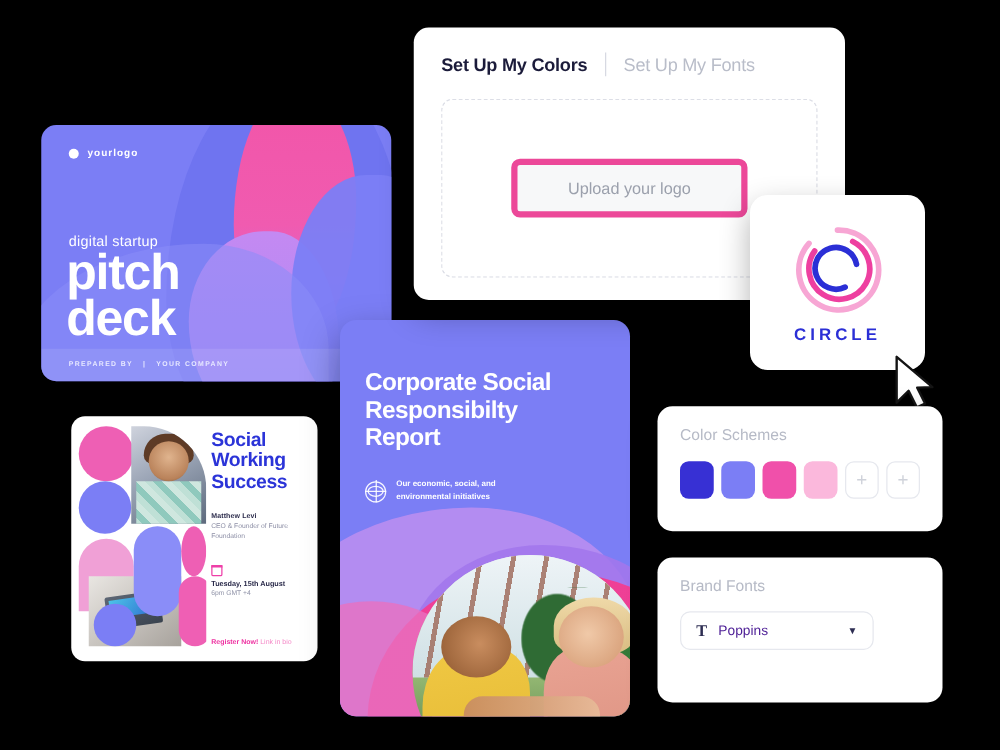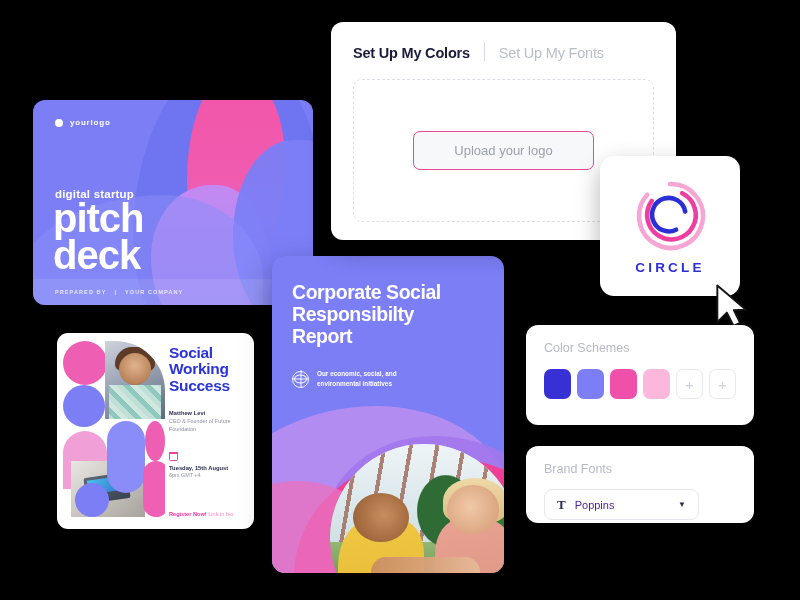--- a/index.html
+++ b/index.html
@@ -63,21 +63,21 @@
     opacity: .55;
   }
   .pd-content { position: absolute; inset: 0; padding: 18px 22px; }
   .pd-logo { display: flex; align-items: center; gap: 7px; }
   .pd-logo-dot { width: 8px; height: 8px; border-radius: 50%; background: #fff; }
   .pd-logo-text {
     color: #ffffff; font-size: 8px; letter-spacing: .8px; font-weight: 600;
   }
   .pd-eyebrow {
     position: absolute; left: 22px; top: 88px;
-    color: #ffffff; font-size: 11.5px; font-weight: 700; letter-spacing: .2px;
+    color: #ffffff; font-size: 11.5px; font-weight: 400; letter-spacing: .2px;
   }
   .pd-title {
     position: absolute; left: 20px; top: 100px;
     color: #ffffff; font-weight: 800; font-size: 40px;
     line-height: 0.92; letter-spacing: -1px;
   }
   .pd-footer {
     position: absolute; left: 0; right: 0; bottom: 0; height: 26px;
     background: rgba(255,255,255,0.10);
     display: flex; align-items: center; padding-left: 22px; gap: 8px;
@@ -235,21 +235,21 @@
   .csr-womanhair {
     position:absolute; right:6%; top:18%; width:34%; height:24%;
     border-radius:50% 50% 30% 30%;
     background: linear-gradient(180deg,#efd9a8 0%, #d9bd82 100%);
   }
   .csr-arms {
     position:absolute; left:22%; top:60%; width:58%; height:16%;
     background: linear-gradient(90deg, rgba(201,141,95,.95) 0%, rgba(214,160,120,.95) 48%, rgba(231,186,152,.95) 100%);
     border-radius: 20px;
   }
-  .csr-body { position: absolute; inset: 0; padding: 26px 20px 0 20px; }
+  .csr-body { position: absolute; inset: 0; padding: 40px 20px 0 20px; }
   .csr-title {
     color: #ffffff; font-weight: 800; font-size: 19.5px; line-height: 1.12;
     letter-spacing: -0.45px;
   }
   .csr-sub-row { margin-top: 22px; display: flex; align-items: center; gap: 8px; }
   .csr-globe {
     width: 17px; height: 17px; border-radius: 50%;
     border: 1.3px solid rgba(255,255,255,0.92);
     position: relative; flex: 0 0 auto;
   }
@@ -283,21 +283,21 @@
   .tab-inactive { color: #b9bdc9; font-weight: 400; font-size: 14.5px; letter-spacing: -0.2px; }
   .dropzone {
     margin-top: 18px;
     height: 143px;
     border: 1.6px dashed #dcdee6;
     border-radius: 9px;
     display: flex; align-items: center; justify-content: center;
   }
   .upload-btn {
     background: #f7f8f9;
-    border: 1px solid #ec4899;
+    border: 5px solid #ec4899;
     border-radius: 7px;
     color: #9ba0ac;
     font-size: 13px;
     padding: 11px 40px;
   }
 
   
   .logo-card {
     position: absolute;
     left: 600px; top: 156px;
@@ -326,21 +326,21 @@
   .swatch-row { margin-top: 14px; display: flex; gap: 6px; }
   .swatch { width: 30px; height: 30px; border-radius: 7px; }
   .swatch-add {
     width: 30px; height: 30px; border-radius: 7px;
     border: 1px solid #e6e8ee; color: #cfd2da;
     display: flex; align-items: center; justify-content: center;
     font-size: 15px; line-height: 1; background:#fff;
   }
 
   
-  .fonts-panel { left: 526px; top: 446px; width: 228px; height: 77px; padding: 16px 18px; }
+  .fonts-panel { left: 526px; top: 446px; width: 228px; height: 116px; padding: 16px 18px; }
   .font-select {
     margin-top: 13px;
     width: 155px; height: 31px;
     border: 1px solid #e6e8ee; border-radius: 8px; background: #fff;
     display: flex; align-items: center; gap: 9px; padding: 0 12px;
   }
   .t-icon { color: #2d2d52; font-weight: 800; font-size: 13px; font-family: "Liberation Serif", serif; }
   .font-name { color: #4c1d95; font-size: 11px; flex: 1; }
   .chevron { color: #2d2d52; font-size: 8px; }
 </style>

